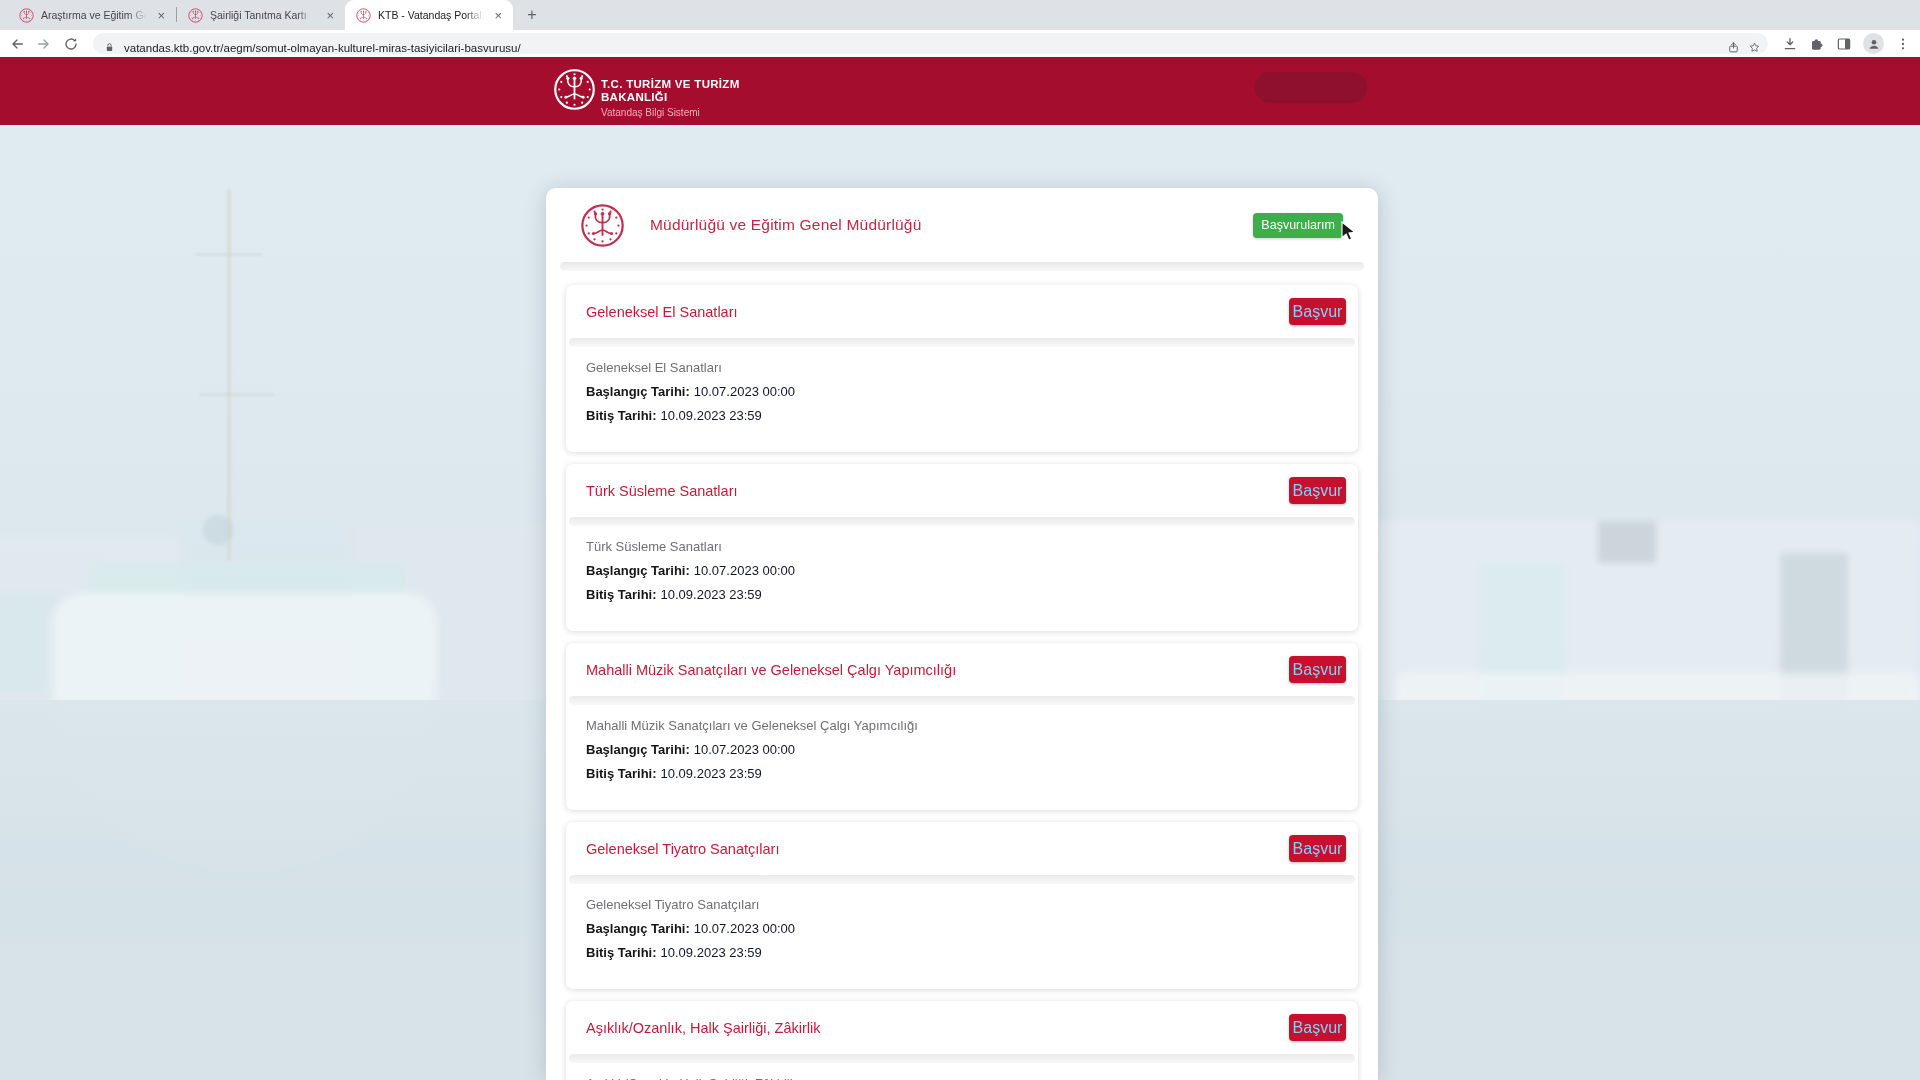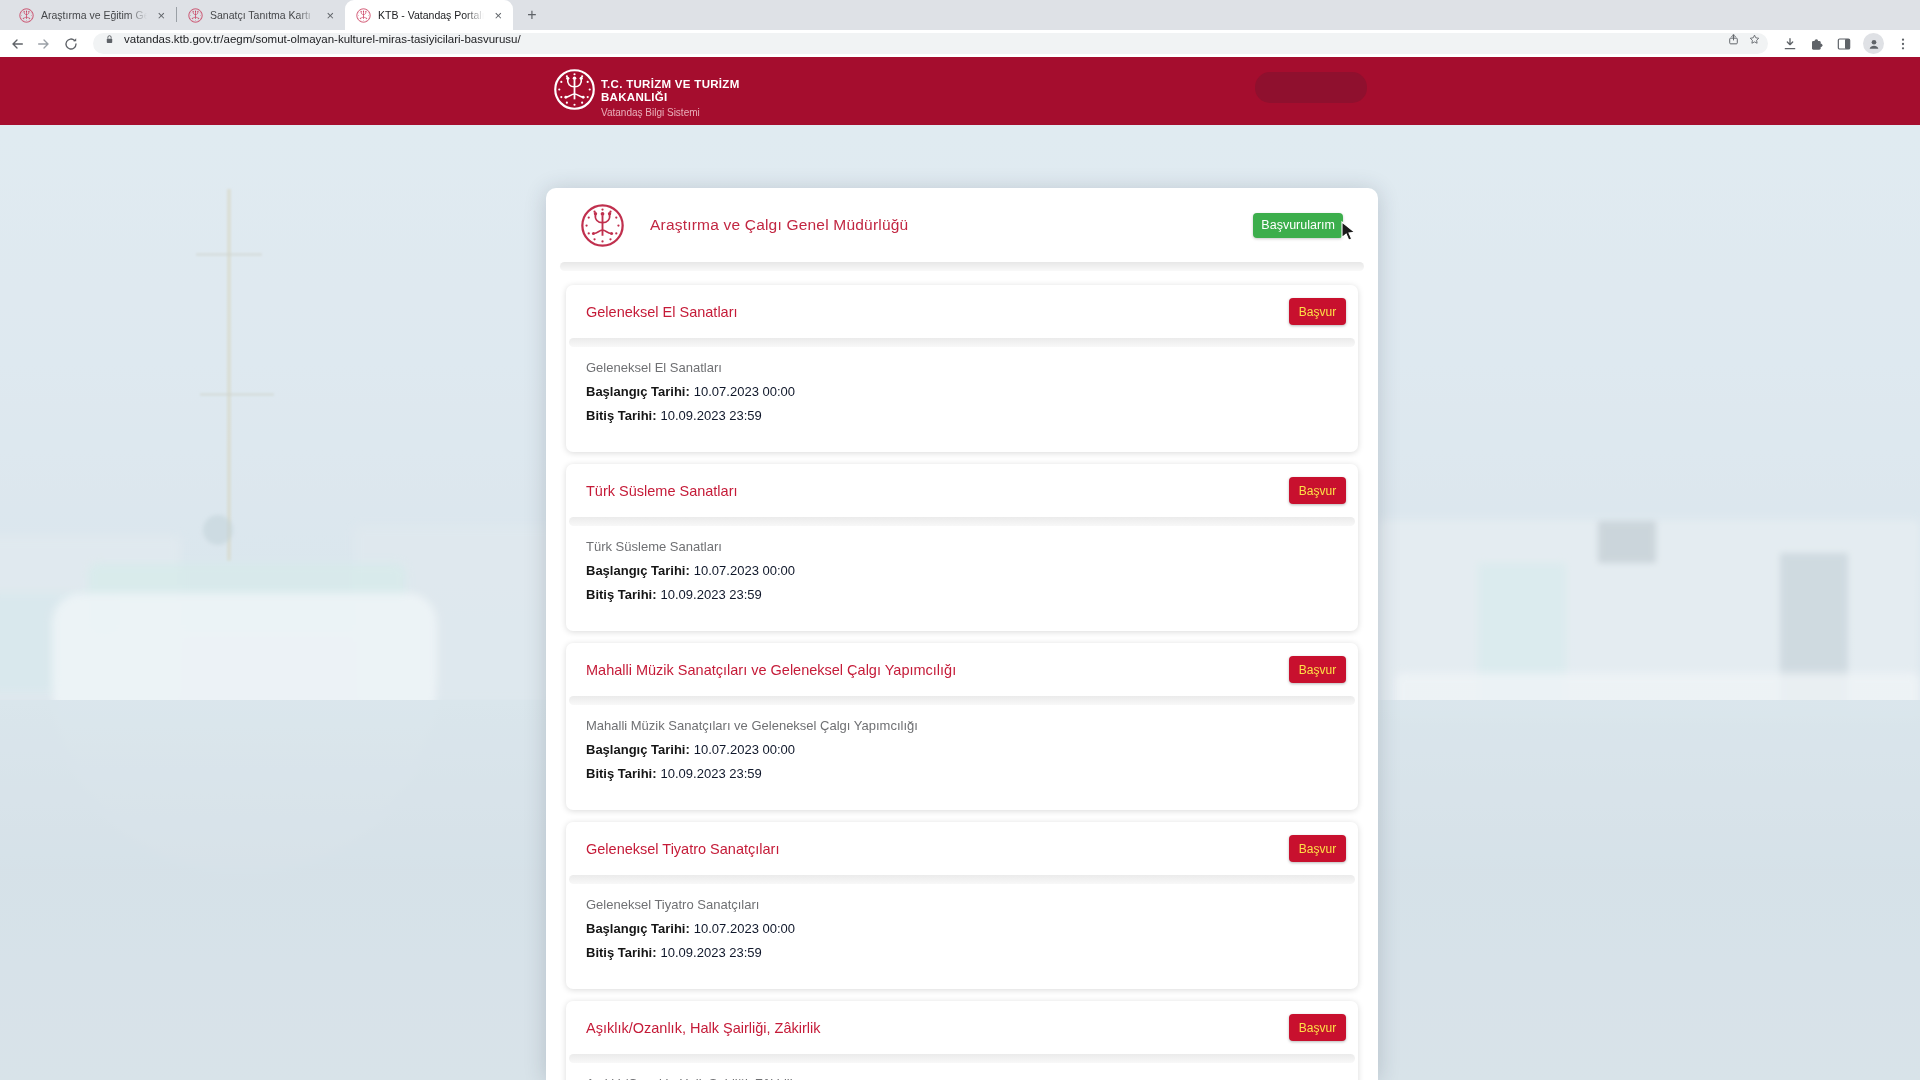--- a/index.html
+++ b/index.html
@@ -17,21 +17,21 @@
   .tab.active .tab-title { color:#202124; }
   .tab-close { font-size:13px; line-height:13px; color:#5F6368; padding:1px 3px; border-radius:50%; }
   .favicon { width:15px; height:15px; color:#C62A4E; flex:0 0 auto; }
   .tab-sep { width:1px; height:15px; background:#9AA0A6; margin-bottom:8px; flex:0 0 auto; }
   .newtab { width:24px; height:24px; margin:0 0 3px 7px; display:grid; place-items:center; font-size:16px; color:#5F6368; border-radius:50%; }
 
   
   .toolbar { position:absolute; top:30px; left:0; right:0; height:27px; background:#FFFFFF; display:flex; align-items:center; padding:0 9px; gap:11px; }
   .tbicon { width:16px; height:16px; color:#5F6368; flex:0 0 auto; }
   .tbicon.dim { color:#9AA0A6; }
-  .omnibox { flex:1; height:21px; background:#F1F3F4; border-radius:11px; display:flex; align-items:flex-start; gap:8px; padding:0 7px 0 10px; margin:0 3px; }
+  .omnibox { flex:1; height:21px; background:#F1F3F4; border-radius:11px; display:flex; align-items:flex-end; gap:8px; padding:0 7px 0 10px; margin:0 3px; }
   .omni-ic { width:13px; height:13px; color:#5F6368; flex:0 0 auto; }
   .url { font-size:11.5px; color:#202124; white-space:nowrap; }
   .grow { flex:1; }
   .avatar-chip { width:21px; height:21px; border-radius:50%; background:#DFE1E5; display:grid; place-items:center; flex:0 0 auto; }
   .avatar-chip svg { width:14px; height:14px; color:#5F6368; }
 
   
   .page { position:absolute; top:57px; left:0; right:0; bottom:0; overflow:hidden;
           background:linear-gradient(180deg,#D7E4EC 0%,#D2E0E9 30%,#CBDAE3 55%,#C7D5DE 100%); }
 
@@ -69,22 +69,22 @@
   .panel-head { display:flex; align-items:center; gap:25px; height:74px; padding:0 35px 0 34px; }
   .panel-emblem { width:45px; height:45px; color:#C0304E; flex:0 0 auto; }
   .panel-title { flex:1; font-size:15.5px; font-weight:500; color:#C22742; letter-spacing:.2px; }
   .btn-green { height:25px; padding:0 8px; border:none; border-radius:4px; background:#3CAE4C; color:#FFF;
                font-size:12.5px; font-family:inherit; box-shadow:0 1px 3px rgba(0,0,0,.22); cursor:pointer; }
   .panel-divider { height:9px; margin:0 14px; border-radius:5px; background:linear-gradient(#E7E7E7,#F9F9F9); }
   .cards { padding:14px 20px 0; }
   .card { background:#FFF; border-radius:7px; box-shadow:0 1px 6px rgba(0,0,0,.15); margin-bottom:12px; overflow:hidden; }
   .card-head { display:flex; align-items:center; justify-content:space-between; padding:13px 12px 13px 20px; }
   .card-title { font-size:14.5px; font-weight:500; color:#C51B38; }
-  .btn-apply { width:57px; height:27px; border:none; border-radius:4px; background:#C8102E; color:#fde047;
-               font-size:12px; font-family:inherit; box-shadow:0 1px 3px rgba(0,0,0,.28); cursor:pointer; }
+  .btn-apply { width:57px; height:27px; border:none; border-radius:4px; background:#C8102E; color:#7dd3fc;
+               font-size:16px; font-family:inherit; box-shadow:0 1px 3px rgba(0,0,0,.28); cursor:pointer; }
   .card-divider { height:9px; margin:0 3px; border-radius:5px; background:linear-gradient(#EBEBEB,#F8F8F8); }
   .card-body { padding:12px 20px 21px; font-size:13px; color:#333; }
   .card-body p { margin:0 0 7px; line-height:17px; }
   .card-desc { color:#6F7073; }
   .card-body strong { color:#151515; font-weight:bold; }
   .card-body .val { margin-left:4px; color:#0f172a; }
 
   .cursor { position:absolute; left:1341px; top:221px; z-index:9; pointer-events:none; }
 </style>
 </head>
@@ -134,21 +134,21 @@
         <use href="#emblem"></use>
       </svg>
     <span class="tab-title">Araştırma ve Eğitim Genel Müd</span>
     <span class="tab-close">×</span>
   </div>
   <div class="tab-sep"></div>
   <div class="tab">
     <svg class="favicon">
         <use href="#emblem"></use>
       </svg>
-    <span class="tab-title">Sanatçı Tanıtma Kartı</span>
+    <span class="tab-title">Şairliği Tanıtma Kartı</span>
     <span class="tab-close">×</span>
   </div>
   <div class="tab active">
     <svg class="favicon">
         <use href="#emblem"></use>
       </svg>
     <span class="tab-title">KTB - Vatandaş Portalı</span>
     <span class="tab-close">×</span>
   </div>
   <div class="newtab">+</div>
@@ -236,21 +236,21 @@
     <div class="ferry-hull"></div>
     <div class="water"></div>
     <div class="veil"></div>
   </div>
 
   <main class="panel">
     <div class="panel-head">
       <svg class="panel-emblem">
           <use href="#emblem"></use>
         </svg>
-      <h1 class="panel-title">Araştırma ve Çalgı Genel Müdürlüğü</h1>
+      <h1 class="panel-title">Müdürlüğü ve Eğitim Genel Müdürlüğü</h1>
       <button class="btn-green">Başvurularım</button>
     </div>
     <div class="panel-divider"></div>
 
     <div class="cards">
 
       <section class="card">
         <div class="card-head">
           <h3 class="card-title">Geleneksel El Sanatları</h3>
           <button class="btn-apply">Başvur</button>

